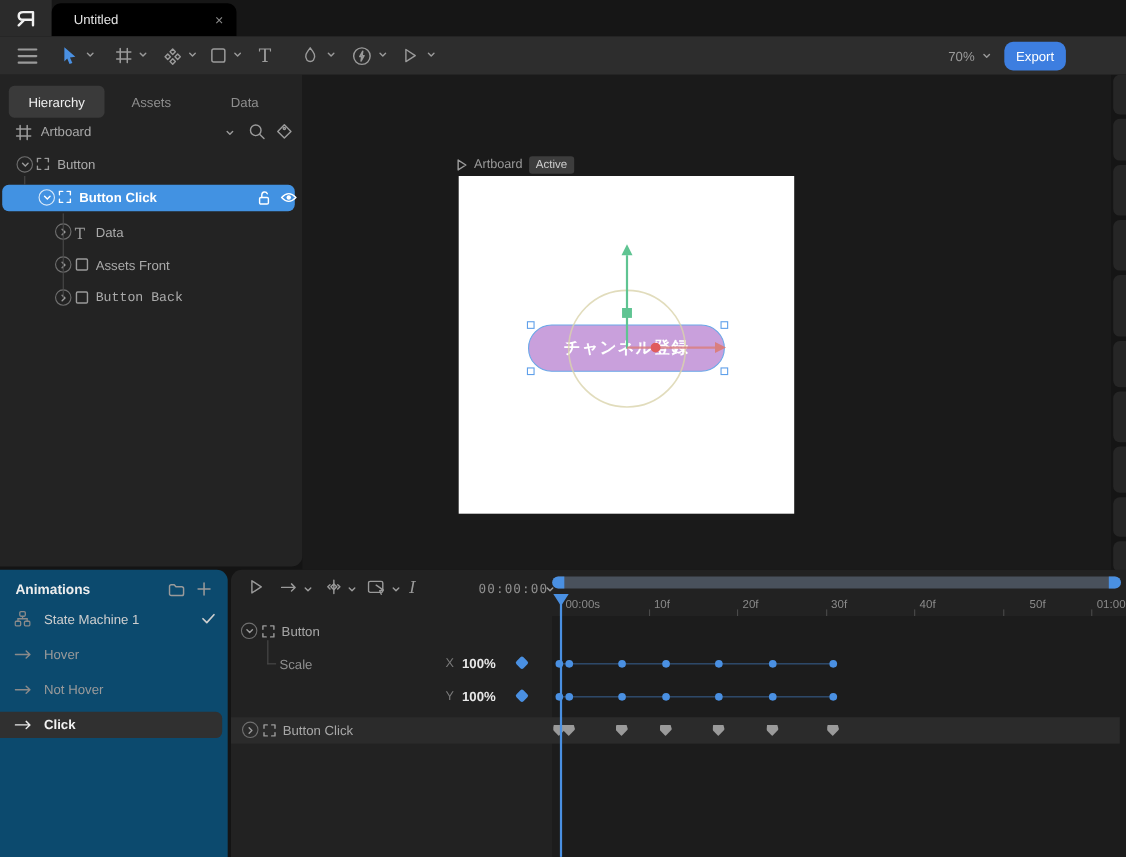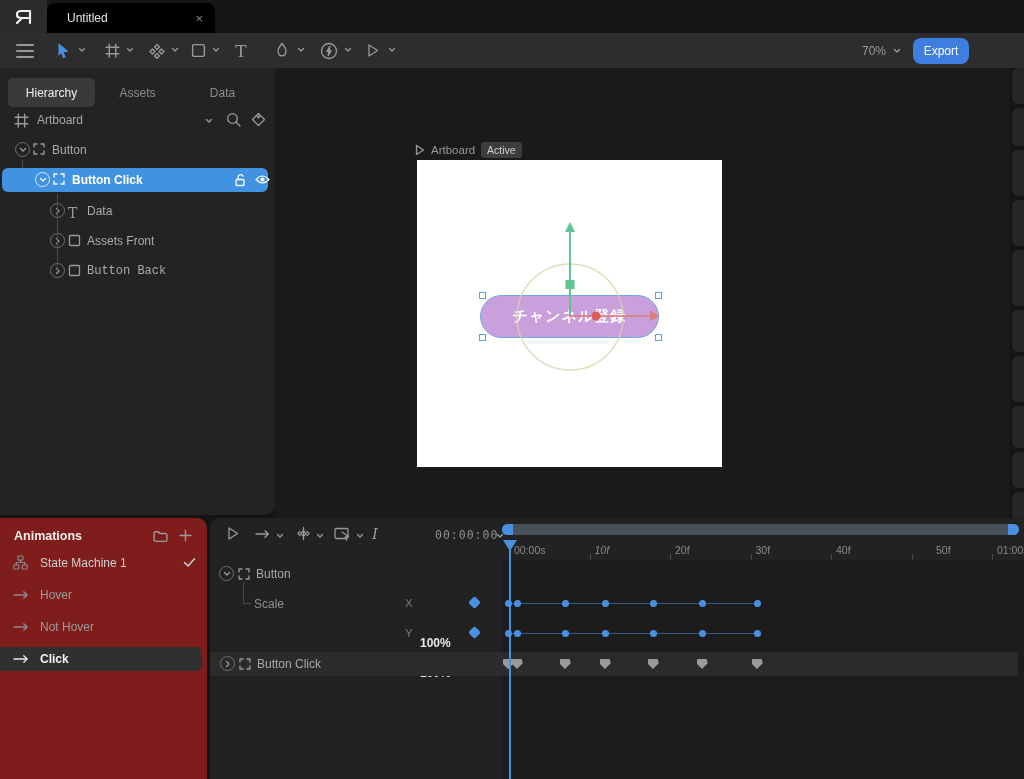--- a/index.html
+++ b/index.html
@@ -56,21 +56,21 @@
   #subscribe-btn{left:205px;top:227px;width:179px;height:43px;border-radius:21.5px;
       background:var(--purple,#c9a0dc);border:1px solid #6aa8e8;display:flex;align-items:center;justify-content:center;}
   #subscribe-btn span{color:#fff;font-size:15px;font-weight:bold;letter-spacing:1px;}
   .handle{position:absolute;width:7px;height:7px;background:#fff;border:1px solid #5fa0ea;}
 
   
   #right-strip{left:1010px;top:68px;width:14px;height:450px;background:#151515;}
   .strip-seg{position:absolute;left:2px;width:12px;background:#262626;border-radius:6px 0 0 6px;}
 
   
-  #anim-panel{left:0;top:518px;width:207px;height:261px;background:#7f1d1d;border-radius:0 10px 0 0;}
+  #anim-panel{left:0;top:518px;width:207px;height:261px;background:#0c4a6e;border-radius:0 10px 0 0;}
   #anim-title{position:absolute;left:14px;top:11px;color:#ededed;font-size:12.5px;font-weight:bold;}
   .anim-row{position:absolute;left:0;width:202px;height:24px;}
   .anim-row .lbl{position:absolute;left:40px;top:5px;font-size:12px;color:#9a9a9a;}
   .anim-row.selected-row{background:#303030;border-radius:0 6px 6px 0;}
   .anim-row.selected-row .lbl{color:#f2f2f2;font-weight:bold;}
 
   #timeline{left:210px;top:518px;width:814px;height:261px;background:#222222;border-radius:10px 0 0 0;overflow:hidden;}
   #tl-keyarea{left:292px;top:42px;width:522px;height:219px;background:#1c1c1c;}
   #tl-scrollbar{left:292px;top:6px;width:517px;height:11px;background:#49515c;border-radius:6px;}
   #tl-scrollbar .cap{position:absolute;top:0;width:11px;height:11px;background:var(--accent,#4a90e2);}
@@ -81,21 +81,21 @@
   #playhead-tri{left:293px;top:22px;width:0;height:0;border-left:7px solid transparent;
      border-right:7px solid transparent;border-top:11px solid var(--accent,#4a90e2);z-index:6;}
   .track-lbl{position:absolute;font-size:12px;color:#a8a8a8;}
   #band-click{left:0px;top:134px;width:808px;height:24px;background:#2b2b2b;}
   .kf-line{position:absolute;height:1px;background:var(--accent,#4a90e2);opacity:.55;}
   .kf-dot{position:absolute;width:7px;height:7px;border-radius:50%;background:var(--accent,#4a90e2);}
   .kf-diamond{position:absolute;width:9px;height:9px;background:var(--accent,#4a90e2);transform:rotate(45deg);border-radius:2px;}
   .kf-marker{position:absolute;width:11px;height:10px;background:#9a9a9a;
      clip-path:polygon(8% 0,92% 0,100% 30%,100% 45%,50% 100%,0 45%,0 30%);}
   .axis-lbl{position:absolute;font-size:11.5px;color:#7a7a7a;}
-  .axis-val{position:absolute;font-size:12px;color:#e8e8e8;font-weight:bold;margin-top:40px;}
+  .axis-val{position:absolute;font-size:12px;color:#e8e8e8;font-weight:bold;}
   .serifT{font-family:"DejaVu Serif","Liberation Serif",serif;color:#9a9a9a;}
 </style>
 </head>
 <body>
 
 <div id="app">
 
   <div id="tabbar" class="abs">
     <div id="logo" class="abs">
       <svg width="20" height="20" viewBox="0 0 20 20">
@@ -425,21 +425,21 @@
       </svg>
 
     <div id="tl-scrollbar" class="abs">
       <div class="cap" style="left:0;border-radius:6px 0 0 6px;"></div>
       <div class="cap" style="right:0;border-radius:0 6px 6px 0;"></div>
     </div>
 
     <div id="tl-ruler" class="abs">
         <span class="ruler-lbl" style="left: 12px;">00:00s</span>
         <div class="ruler-tick" style="left: 7px;"></div>
-        <span class="ruler-lbl" style="left: 92.5px; font-style: italic;">10f</span>
+        <span class="ruler-lbl" style="left: 92.5px;">10f</span>
         <div class="ruler-tick" style="left: 87.5px;"></div>
         <span class="ruler-lbl" style="left: 173px;">20f</span>
         <div class="ruler-tick" style="left: 168px;"></div>
         <span class="ruler-lbl" style="left: 253.5px;">30f</span>
         <div class="ruler-tick" style="left: 248.5px;"></div>
         <span class="ruler-lbl" style="left: 334px;">40f</span>
         <div class="ruler-tick" style="left: 329px;"></div>
         <span class="ruler-lbl" style="left: 402px; margin-left: 32px;">50f</span>
         <div class="ruler-tick" style="left: 409.5px;"></div>
         <span class="ruler-lbl" style="left: 495px;">01:00s</span>

